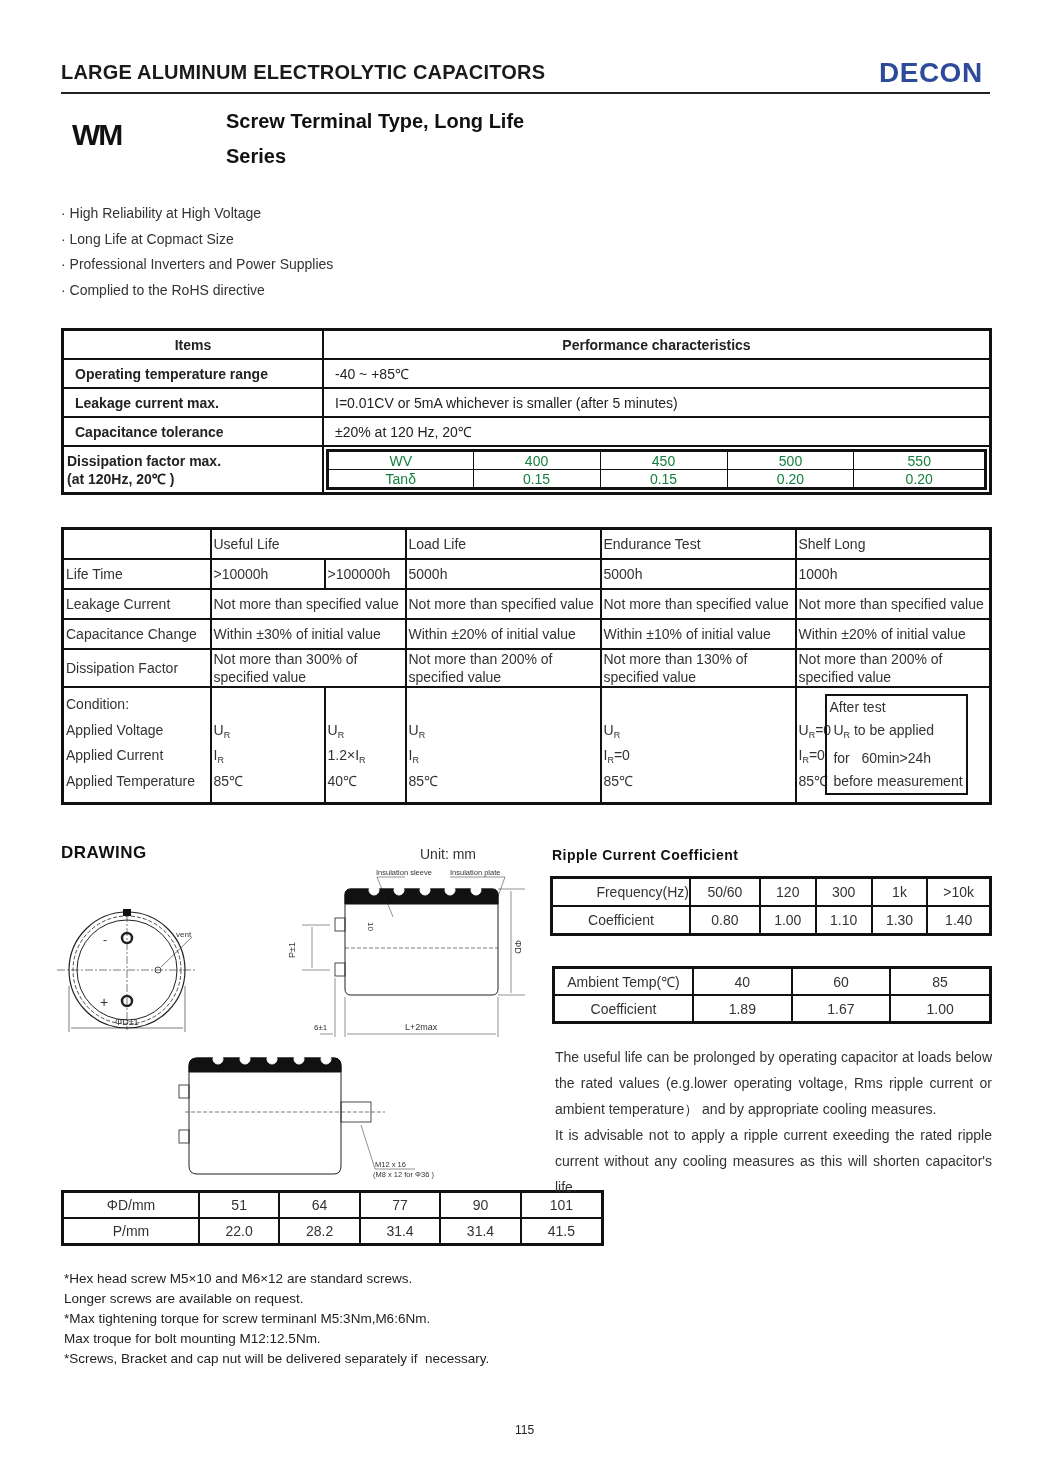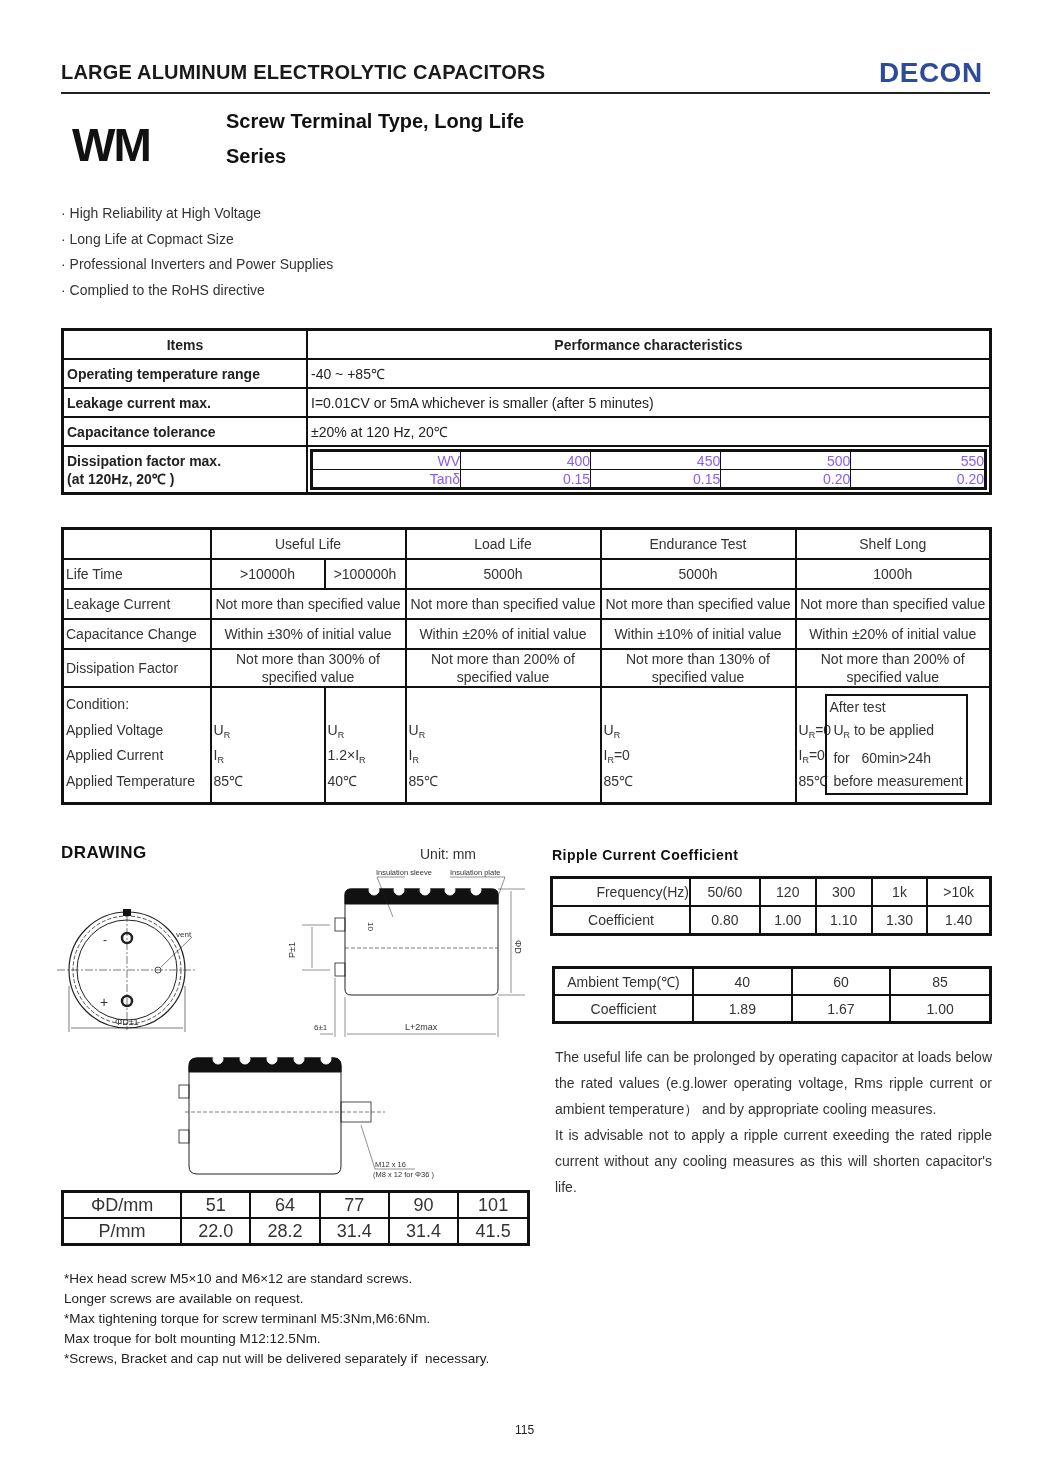--- a/index.html
+++ b/index.html
@@ -1,49 +1,49 @@
 <!DOCTYPE html>
 <html><head>
 <meta charset="utf-8">
 <style>
   html,body{margin:0;padding:0;background:#fff;}
   body{width:1051px;height:1482px;position:relative;overflow:hidden;font-family:"Liberation Sans",sans-serif;color:#222;}
   .abs{position:absolute;}
   .hdr-title{left:61px;top:61px;font-size:20px;font-weight:bold;letter-spacing:0.2px;color:#1a1a1a;}
   .brand{left:879px;top:57px;font-size:28px;font-weight:bold;color:#2e4a9a;letter-spacing:0.5px;}
   .hdr-rule{left:61px;top:92px;width:929px;height:2px;background:#222;}
-  .series-code{left:72px;top:118px;font-size:46px;font-weight:bold;letter-spacing:-2px;color:#111;}
+  .series-code{left:72px;top:118px;font-size:30px;font-weight:bold;letter-spacing:-2px;color:#111;}
   .sub1{left:226px;top:110px;font-size:20px;font-weight:bold;color:#111;}
   .sub2{left:226px;top:145px;font-size:20px;font-weight:bold;color:#111;}
   .features{left:61px;top:202px;font-size:14px;color:#333;}
   .features div{height:25.5px;line-height:22px;}
   table{border-collapse:collapse;}
   .t1{left:61px;top:328px;width:931px;font-size:14px;border:3px solid #111;}
-  .t1 td{border:2px solid #111;height:27px;padding:0 3px;}
+  .t1 td{border:2px solid #111;height:27px;padding:0 11px;}
   .t1 .hd{text-align:center;font-weight:bold;}
   .t1 .lbl{font-weight:bold;width:236px;}
   .inner{width:100%;border:3px solid #111;font-size:14px;}
-  .inner td{border:1px solid #111;height:17px;text-align:right;padding:0;color:#8b5cf6;}
+  .inner td{border:1px solid #111;height:17px;text-align:center;padding:0;color:#15803d;}
   .t2{left:61px;top:527px;width:931px;font-size:14px;border:3px solid #111;color:#333;}
-  .t2 td{border:2px solid #111;height:28px;text-align:center;padding:0 2px;}
+  .t2 td{border:2px solid #111;height:28px;padding:0 2px;}
   .t2 td.l{text-align:left;border-radius:11px;}
   .t2 .two{line-height:18px;}
   .cond td{vertical-align:top;text-align:left;padding:4px 2px;}
   .cond .line{height:25.5px;line-height:25.5px;white-space:nowrap;}
   sub{font-size:9px;vertical-align:-3px;}
   .after{border:2px solid #111;padding:0 3px;line-height:23px;margin-top:2px;}
   .draw-h{left:61px;top:843px;font-size:17px;font-weight:bold;color:#111;letter-spacing:0.5px;}
   .unit{left:420px;top:846px;font-size:14px;color:#333;}
   .rip-h{left:552px;top:847px;font-size:14px;font-weight:bold;color:#111;letter-spacing:0.5px;}
   .t3{left:550px;top:876px;width:442px;font-size:14px;border:3px solid #111;color:#333;}
   .t3 td{border:2px solid #111;height:24px;text-align:center;}
   .t4{left:552px;top:966px;width:440px;font-size:14px;border:3px solid #111;color:#333;}
   .t4 td{border:2px solid #111;height:23px;text-align:center;}
   .para{left:555px;top:1044px;width:437px;font-size:14px;line-height:26px;color:#333;text-align:justify;}
-  .t5{left:61px;top:1190px;width:469px;font-size:18px;border:3px solid #111;color:#333;}
+  .t5{left:61px;top:1190px;width:543px;font-size:14px;border:3px solid #111;color:#333;}
   .t5 td{border:2px solid #111;height:22px;text-align:center;}
   .notes{left:64px;top:1269px;font-size:13.5px;line-height:20px;color:#222;}
   .page{left:515px;top:1423px;font-size:12px;color:#222;}
   svg text{font-family:"Liberation Sans",sans-serif;}
 </style>
 </head>
 <body>
 
 <div class="abs hdr-title">LARGE ALUMINUM ELECTROLYTIC CAPACITORS</div>
 <div class="abs brand">DECON</div>

